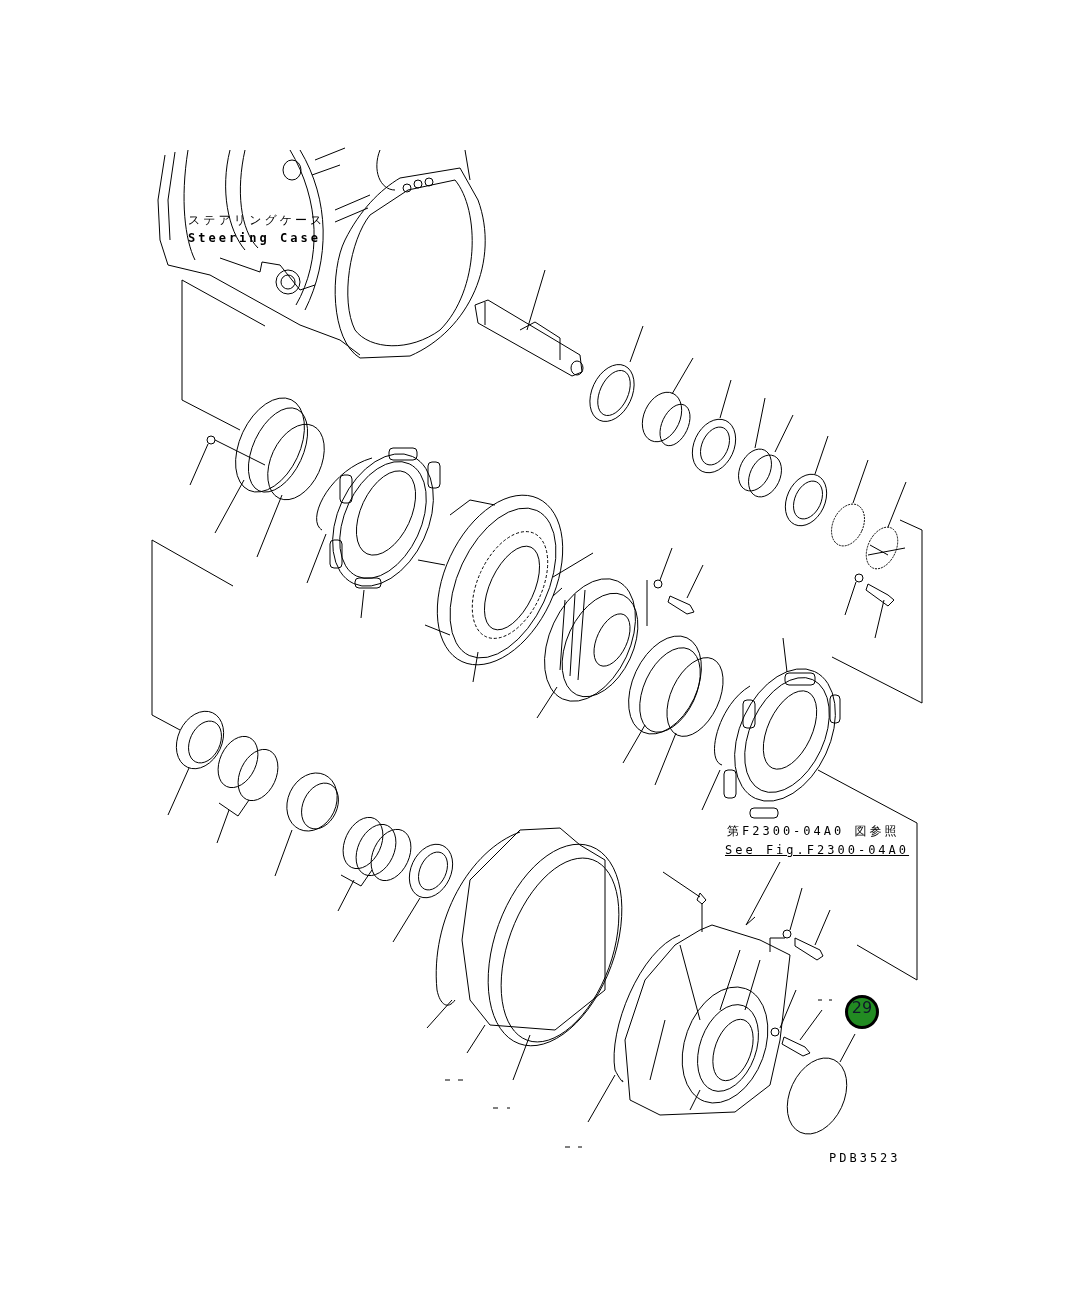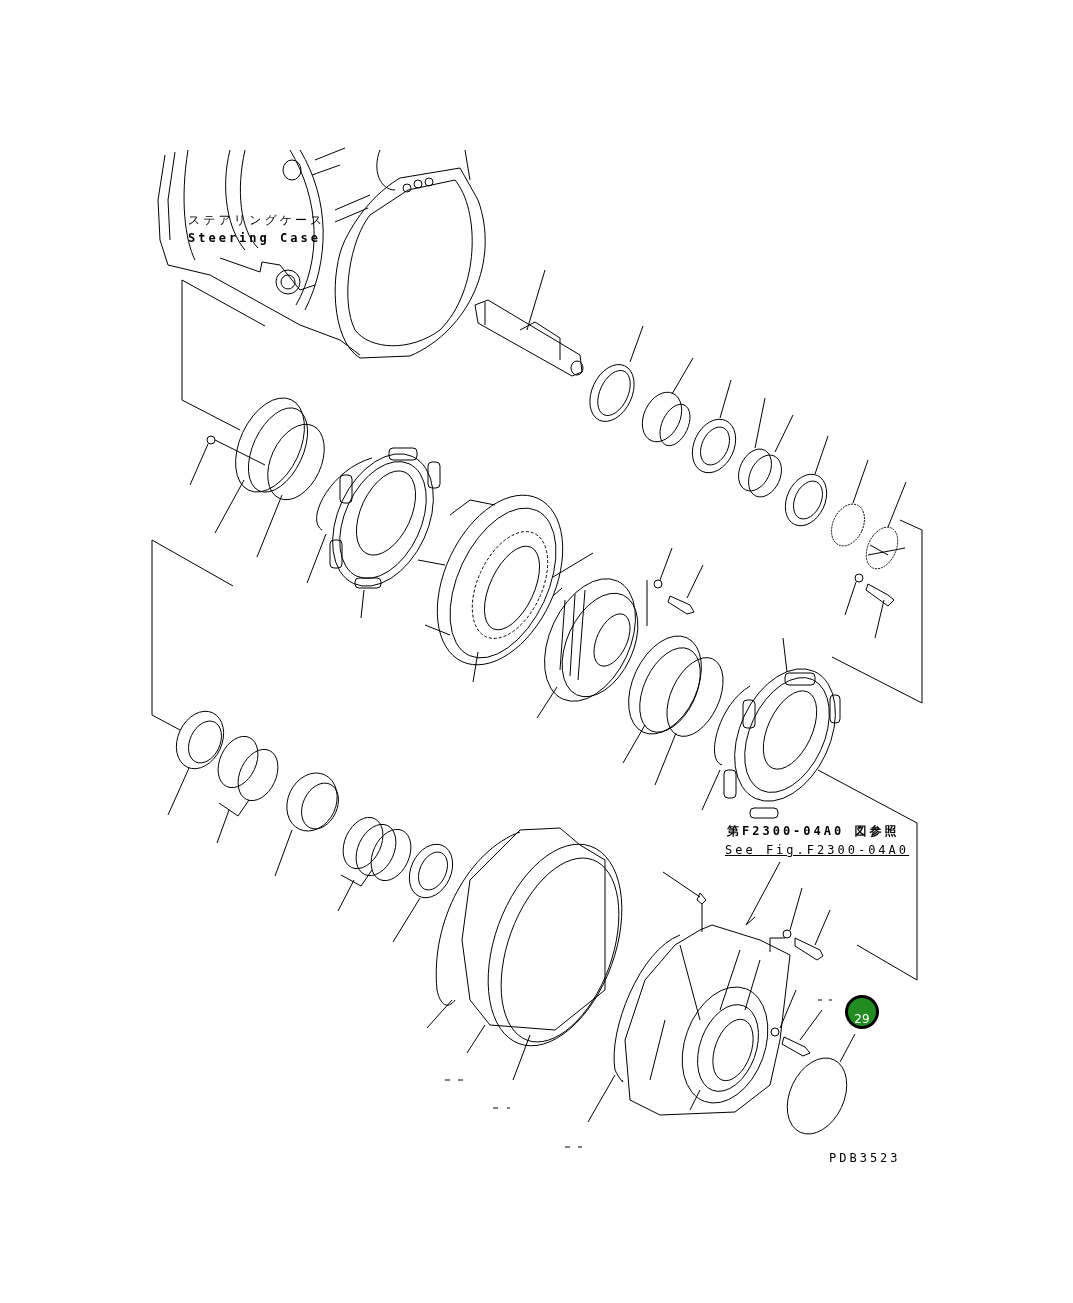--- a/index.html
+++ b/index.html
@@ -1,22 +1,22 @@
 <!DOCTYPE html>
 <html><head>
 <meta charset="utf-8">
 <style>
   html, body { margin: 0; padding: 0; background: #ffffff; }
   body { width: 1073px; height: 1303px; position: relative; overflow: hidden;
          font-family: "DejaVu Sans Mono", "Liberation Mono", monospace; }
   #diagram { position: absolute; left: 0; top: 0; width: 850px; height: 1303px; }
   .lbl { position: absolute; font-size: 12px; letter-spacing: 3px; color: #000; white-space: nowrap; line-height: 14px; }
   .badge { position: absolute; width: 34px; height: 34px; border-radius: 50%;
-           border: 3px solid #000; display: flex; align-items: flex-end; justify-content: center;
-           color: #ffffff; font-family: "DejaVu Sans", "Liberation Sans", sans-serif; font-size: 12px; cursor: pointer; box-sizing: border-box; }
+           border: 3px solid #000; display: flex; align-items: flex-start; justify-content: center;
+           color: #0f172a; font-family: "DejaVu Sans", "Liberation Sans", sans-serif; font-size: 16px; cursor: pointer; box-sizing: border-box; }
   svg * { vector-effect: non-scaling-stroke; }
 </style>
 </head>
 <body>
 
 <div id="diagram">
   <svg width="1073" height="1303" viewBox="0 0 1073 1303" fill="none" stroke="#000" stroke-width="1">
 
     <g>
       <path d="M165 155 L158 200 L160 240 L168 265 L210 275 L255 300 L300 325 L340 340 L360 355"></path>
@@ -223,21 +223,21 @@
 
     <g>
       <ellipse cx="817" cy="1096" rx="27" ry="40" transform="rotate(25 817 1096)"></ellipse>
       <path d="M840 1062 L855 1034"></path>
     </g>
   </svg>
 
   
   <div class="lbl" style="left:188px;top:213px;">ステアリングケース</div>
   <div class="lbl" style="left:188px;top:231px;font-weight:bold;">Steering Case</div>
-  <div class="lbl" style="left:727px;top:824px;font-weight:bold;">第F2300-04A0 図参照</div>
+  <div class="lbl" style="left:727px;top:824px;">第F2300-04A0 図参照</div>
   <div class="lbl" style="left:725px;top:843px;text-decoration:underline;">See Fig.F2300-04A0</div>
   <div class="lbl" style="left:829px;top:1151px;">PDB3523</div>
 
   
   <div class="badge" style="left:845px;top:995px;background:#228B22;">
     <span>29</span>
   </div>
 </div>
 
 </body></html>

